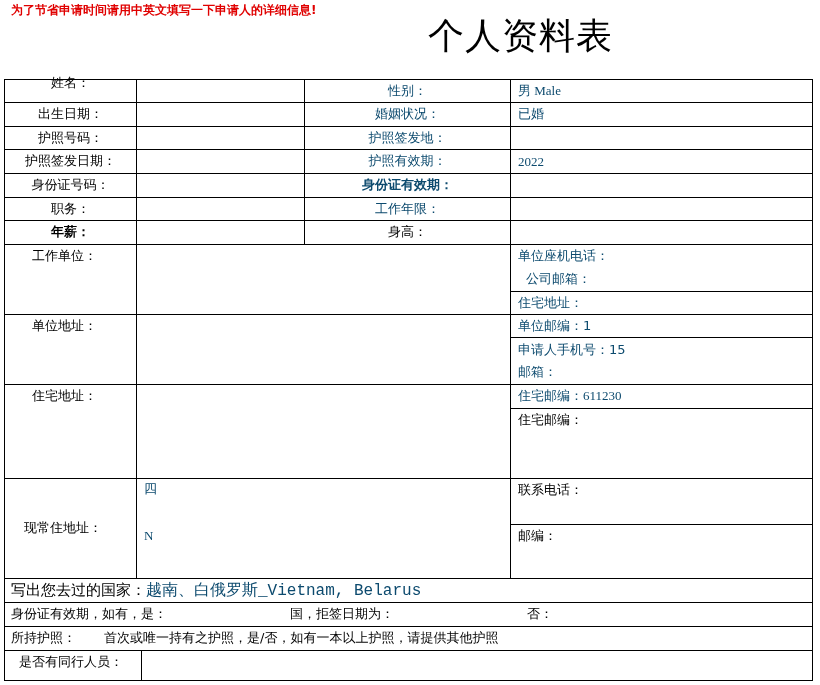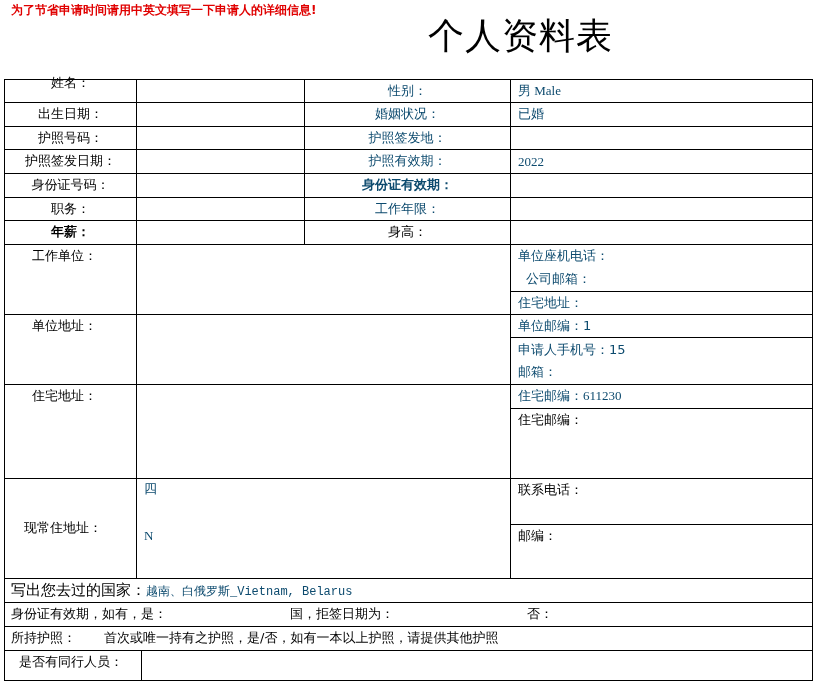--- a/index.html
+++ b/index.html
@@ -111,21 +111,21 @@
 <div class="t" style="left:518px; top:412px;">住宅邮编：</div>
 
 <div class="t" style="left:24px; top:520px;">现常住地址：</div>
 <div class="cell" style="left:137px; top:479px; width:373px; height:99px;">
   <div class="t red serif" style="left:7px; top:2px;">四</div>
   <div class="t red serif" style="left:7px; top:49px;">N</div>
 </div>
 <div class="t" style="left:518px; top:482px;">联系电话：</div>
 <div class="t" style="left:518px; top:528px;">邮编：</div>
 
-<div class="t" style="left:11px; top:581px; font-size:15px; line-height:19px;"><span>写出您去过的国家：</span><span class="red mono" style="font-size:12px;">越南、白俄罗斯_Vietnam, Belarus</span></div>
+<div class="t" style="left:11px; top:581px; font-size:15px; line-height:19px;"><span>写出您去过的国家：</span><span class="red mono" style="font-size:16px;">越南、白俄罗斯_Vietnam, Belarus</span></div>
 
 <div class="t" style="left:11px; top:606px;">身份证有效期，如有，是：</div>
 <div class="t" style="left:290px; top:606px;">国，拒签日期为：</div>
 <div class="t" style="left:527px; top:606px;">否：</div>
 
 <div class="t" style="left:11px; top:630px;">所持护照：</div>
 <div class="t" style="left:104px; top:630px;">首次或唯一持有之护照，是/否，如有一本以上护照，请提供其他护照</div>
 
 <div class="t" style="left:19px; top:654px;">是否有同行人员：</div>
 <div class="cell" style="left:142px; top:651px; width:670px; height:29px;"></div>

